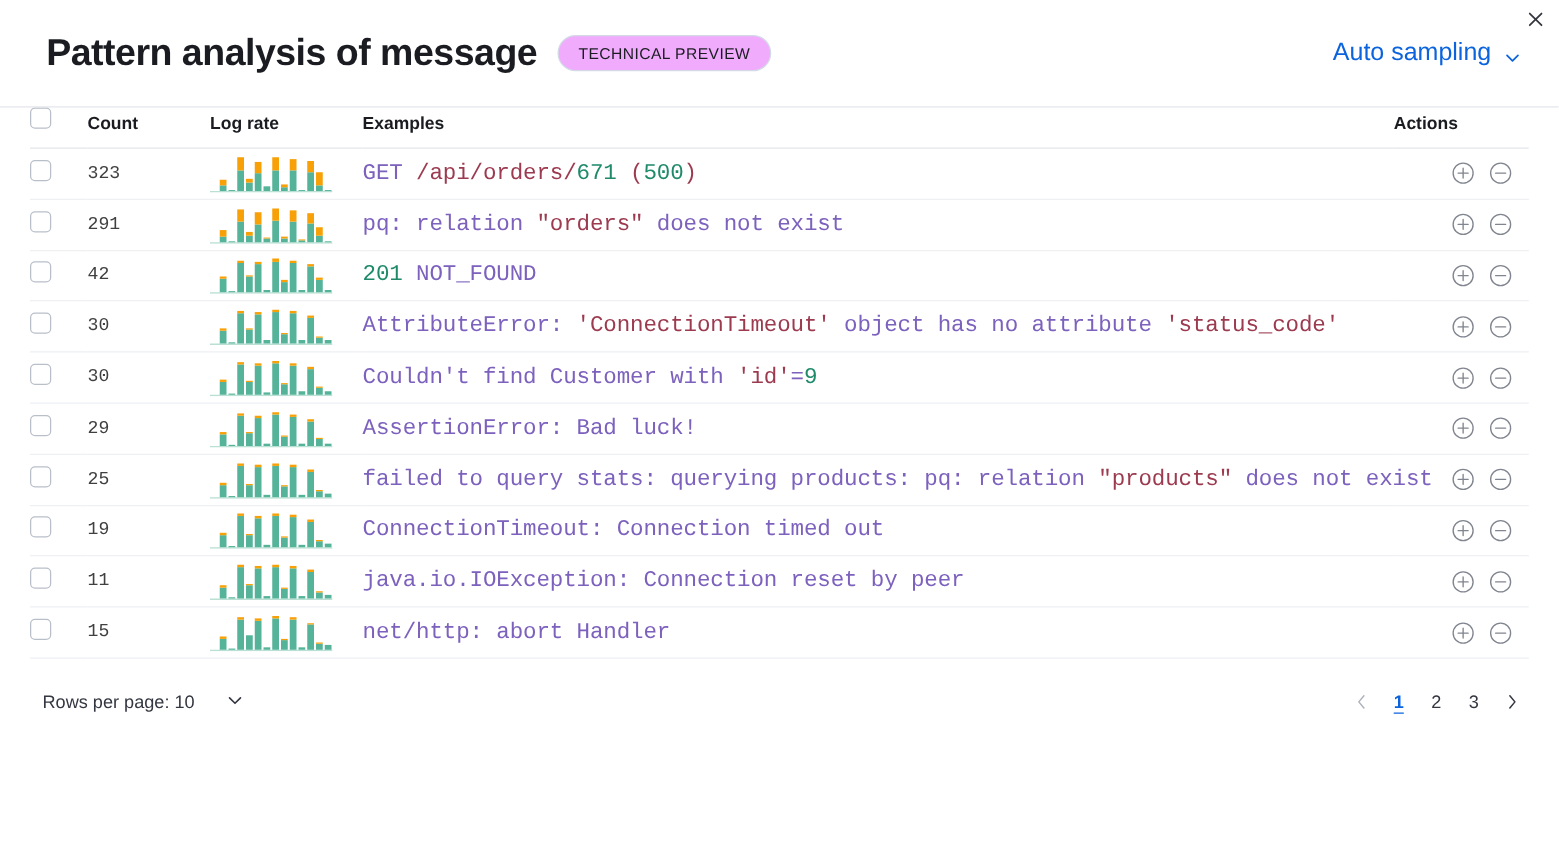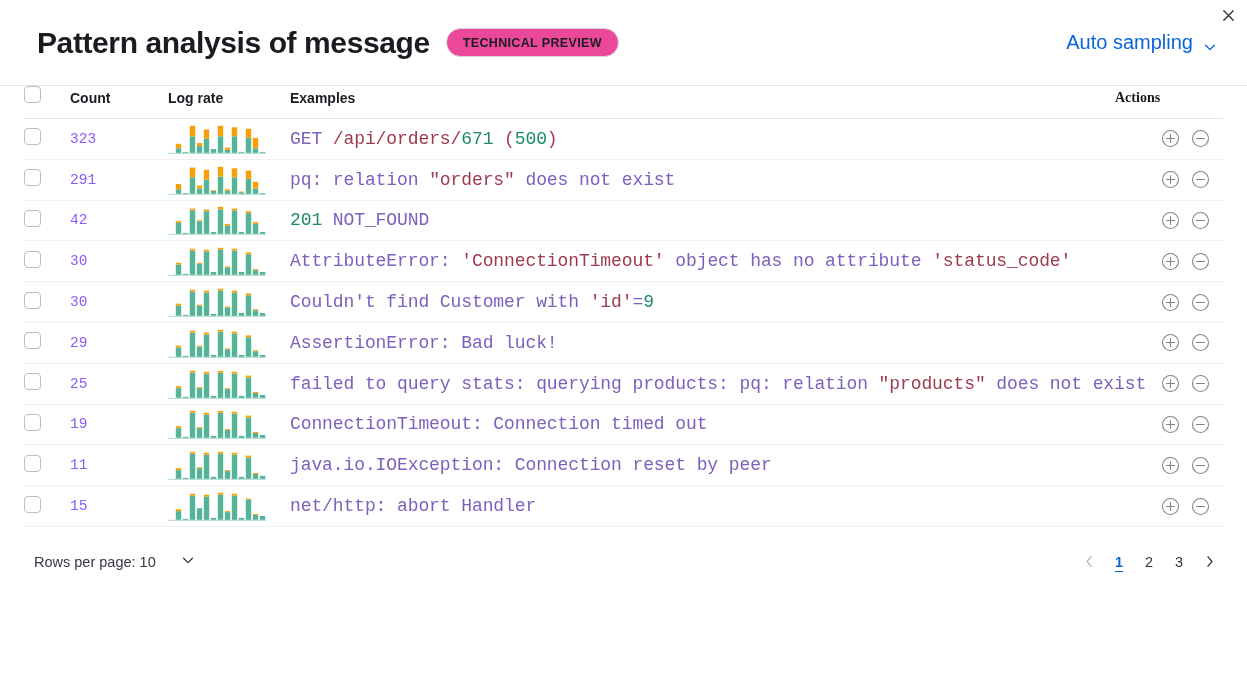--- a/index.html
+++ b/index.html
@@ -26,24 +26,24 @@
     font-weight: 700;
     color: #1a1c21;
     letter-spacing: -0.4px;
     white-space: nowrap;
   }
   .badge {
     border: 1px solid #d3dae6;
     border-radius: 999px;
     padding: 7px 16px 6px 16px;
     font-size: 12.5px;
-    font-weight: 700;
+    font-weight: 400;
     letter-spacing: 0.35px;
     color: #1a1c21;
-    background: #ec4899;
+    background: #f0abfc;
     white-space: nowrap;
   }
   .header-right {
     margin-left: auto;
     display: flex; align-items: center;
     gap: 10px;
     color: #0b64dd;
     font-size: 20px;
     cursor: pointer;
     padding-right: 6px;
@@ -85,35 +85,35 @@
     vertical-align: middle;
   }
   tr.row:last-child td { border-bottom: 1px solid #eef0f3; }
 
   .col-check { width: 46px; }
   .col-count { width: 98px; }
   .col-rate  { width: 122px; }
   .col-ex    { width: auto; }
   .col-act   { width: 108px; }
 
-  .th-actions { text-align: left; padding-right: 8px !important; font-family: Liberation Serif, serif; }
+  .th-actions { text-align: left; padding-right: 8px !important; }
 
   
   .cbx {
     width: 17px; height: 17px;
     border: 1px solid #b9bfc9;
     border-radius: 4px;
     background: #fff;
     display: inline-block;
     cursor: pointer;
   }
   .count-cell {
     font-family: "Liberation Mono", monospace;
     font-size: 14.5px;
-    color: #8b5cf6;
+    color: #404040;
   }
 
   
   .spark { display: block; }
 
   .ex-cell {
     font-family: "Liberation Mono", monospace;
     font-size: 18px;
     color: #7c61bd;
     white-space: nowrap;

